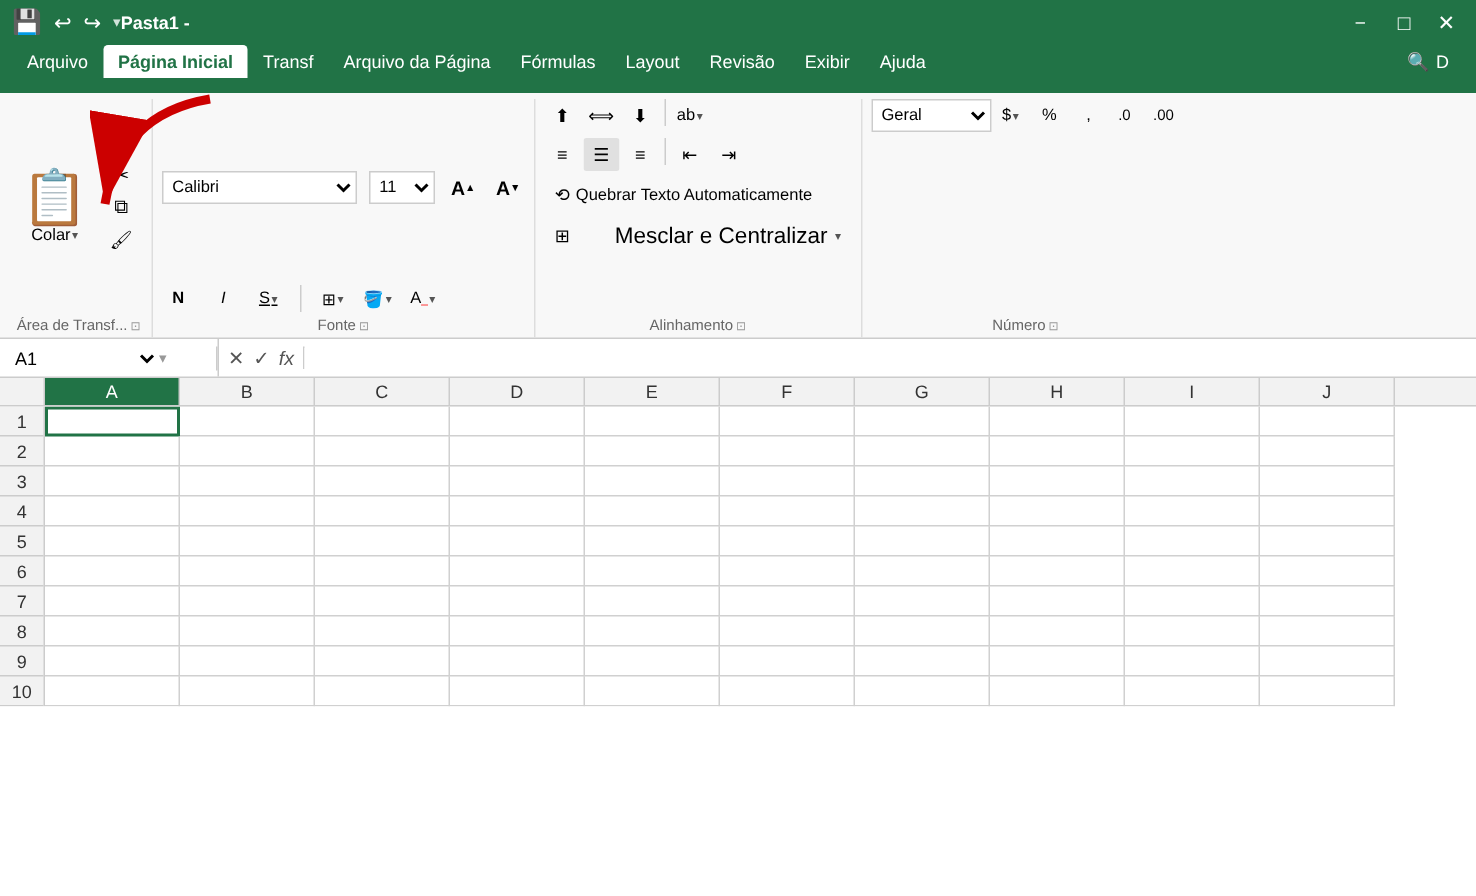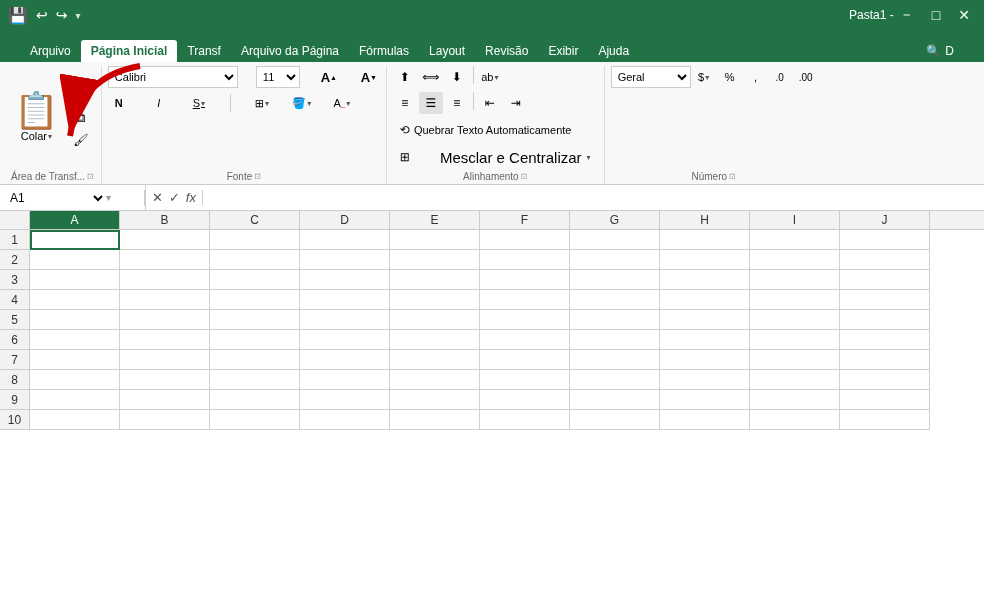--- a/index.html
+++ b/index.html
@@ -9,29 +9,29 @@
     .title-bar {
       background: #217346;
       color: white;
       height: 30px;
       display: flex;
       align-items: center;
       justify-content: space-between;
       padding: 0 8px;
     }
     .title-bar-left { display: flex; align-items: center; gap: 8px; }
-    .title-bar-center { flex: 1; text-align: right; font-size: 12px; }
+    .title-bar-center { flex: 1; text-align: left; font-size: 12px; font-weight: bold; }
 
     
     .menu-bar {
       background: #217346;
       display: flex;
-      align-items: flex-end;
+      align-items: flex-start;
       height: 32px;
-      padding: 0 20px;
+      padding: 0 8px;
     }
     .menu-item {
       color: white;
       padding: 4px 10px;
       cursor: pointer;
       font-size: 12px;
       border-radius: 2px;
       white-space: nowrap;
     }
     .menu-item.active { background: white; color: #217346; font-weight: 600; border-radius: 3px 3px 0 0; }
@@ -64,21 +64,21 @@
       font-size: 10px;
       color: #666;
       padding: 2px 0;
       text-align: center;
       width: 100%;
       display: flex;
       align-items: center;
       justify-content: center;
       gap: 2px;
     }
-    .font-row { display: flex; align-items: center; gap: 18px; }
+    .font-row { display: flex; align-items: center; gap: 8px; margin-top: 48px; }
     select.font-select { font-size: 11px; height: 22px; border: 1px solid #ccc; background: white; padding: 0 2px; width: 130px; }
     select.size-select { font-size: 11px; height: 22px; border: 1px solid #ccc; background: white; padding: 0 2px; width: 44px; }
     .font-btn { height: 22px; width: 22px; border: 1px solid transparent; background: transparent; cursor: pointer; font-size: 11px; display: flex; align-items: center; justify-content: center; border-radius: 2px; }
     .font-btn-bold { font-weight: bold; }
     .font-btn-italic { font-style: italic; }
     .font-btn-underline { text-decoration: underline; }
     .align-row { display: flex; gap: 2px; }
     .align-btn { width: 24px; height: 22px; border: 1px solid transparent; background: transparent; cursor: pointer; font-size: 12px; display: flex; align-items: center; justify-content: center; border-radius: 2px; }
 
     

